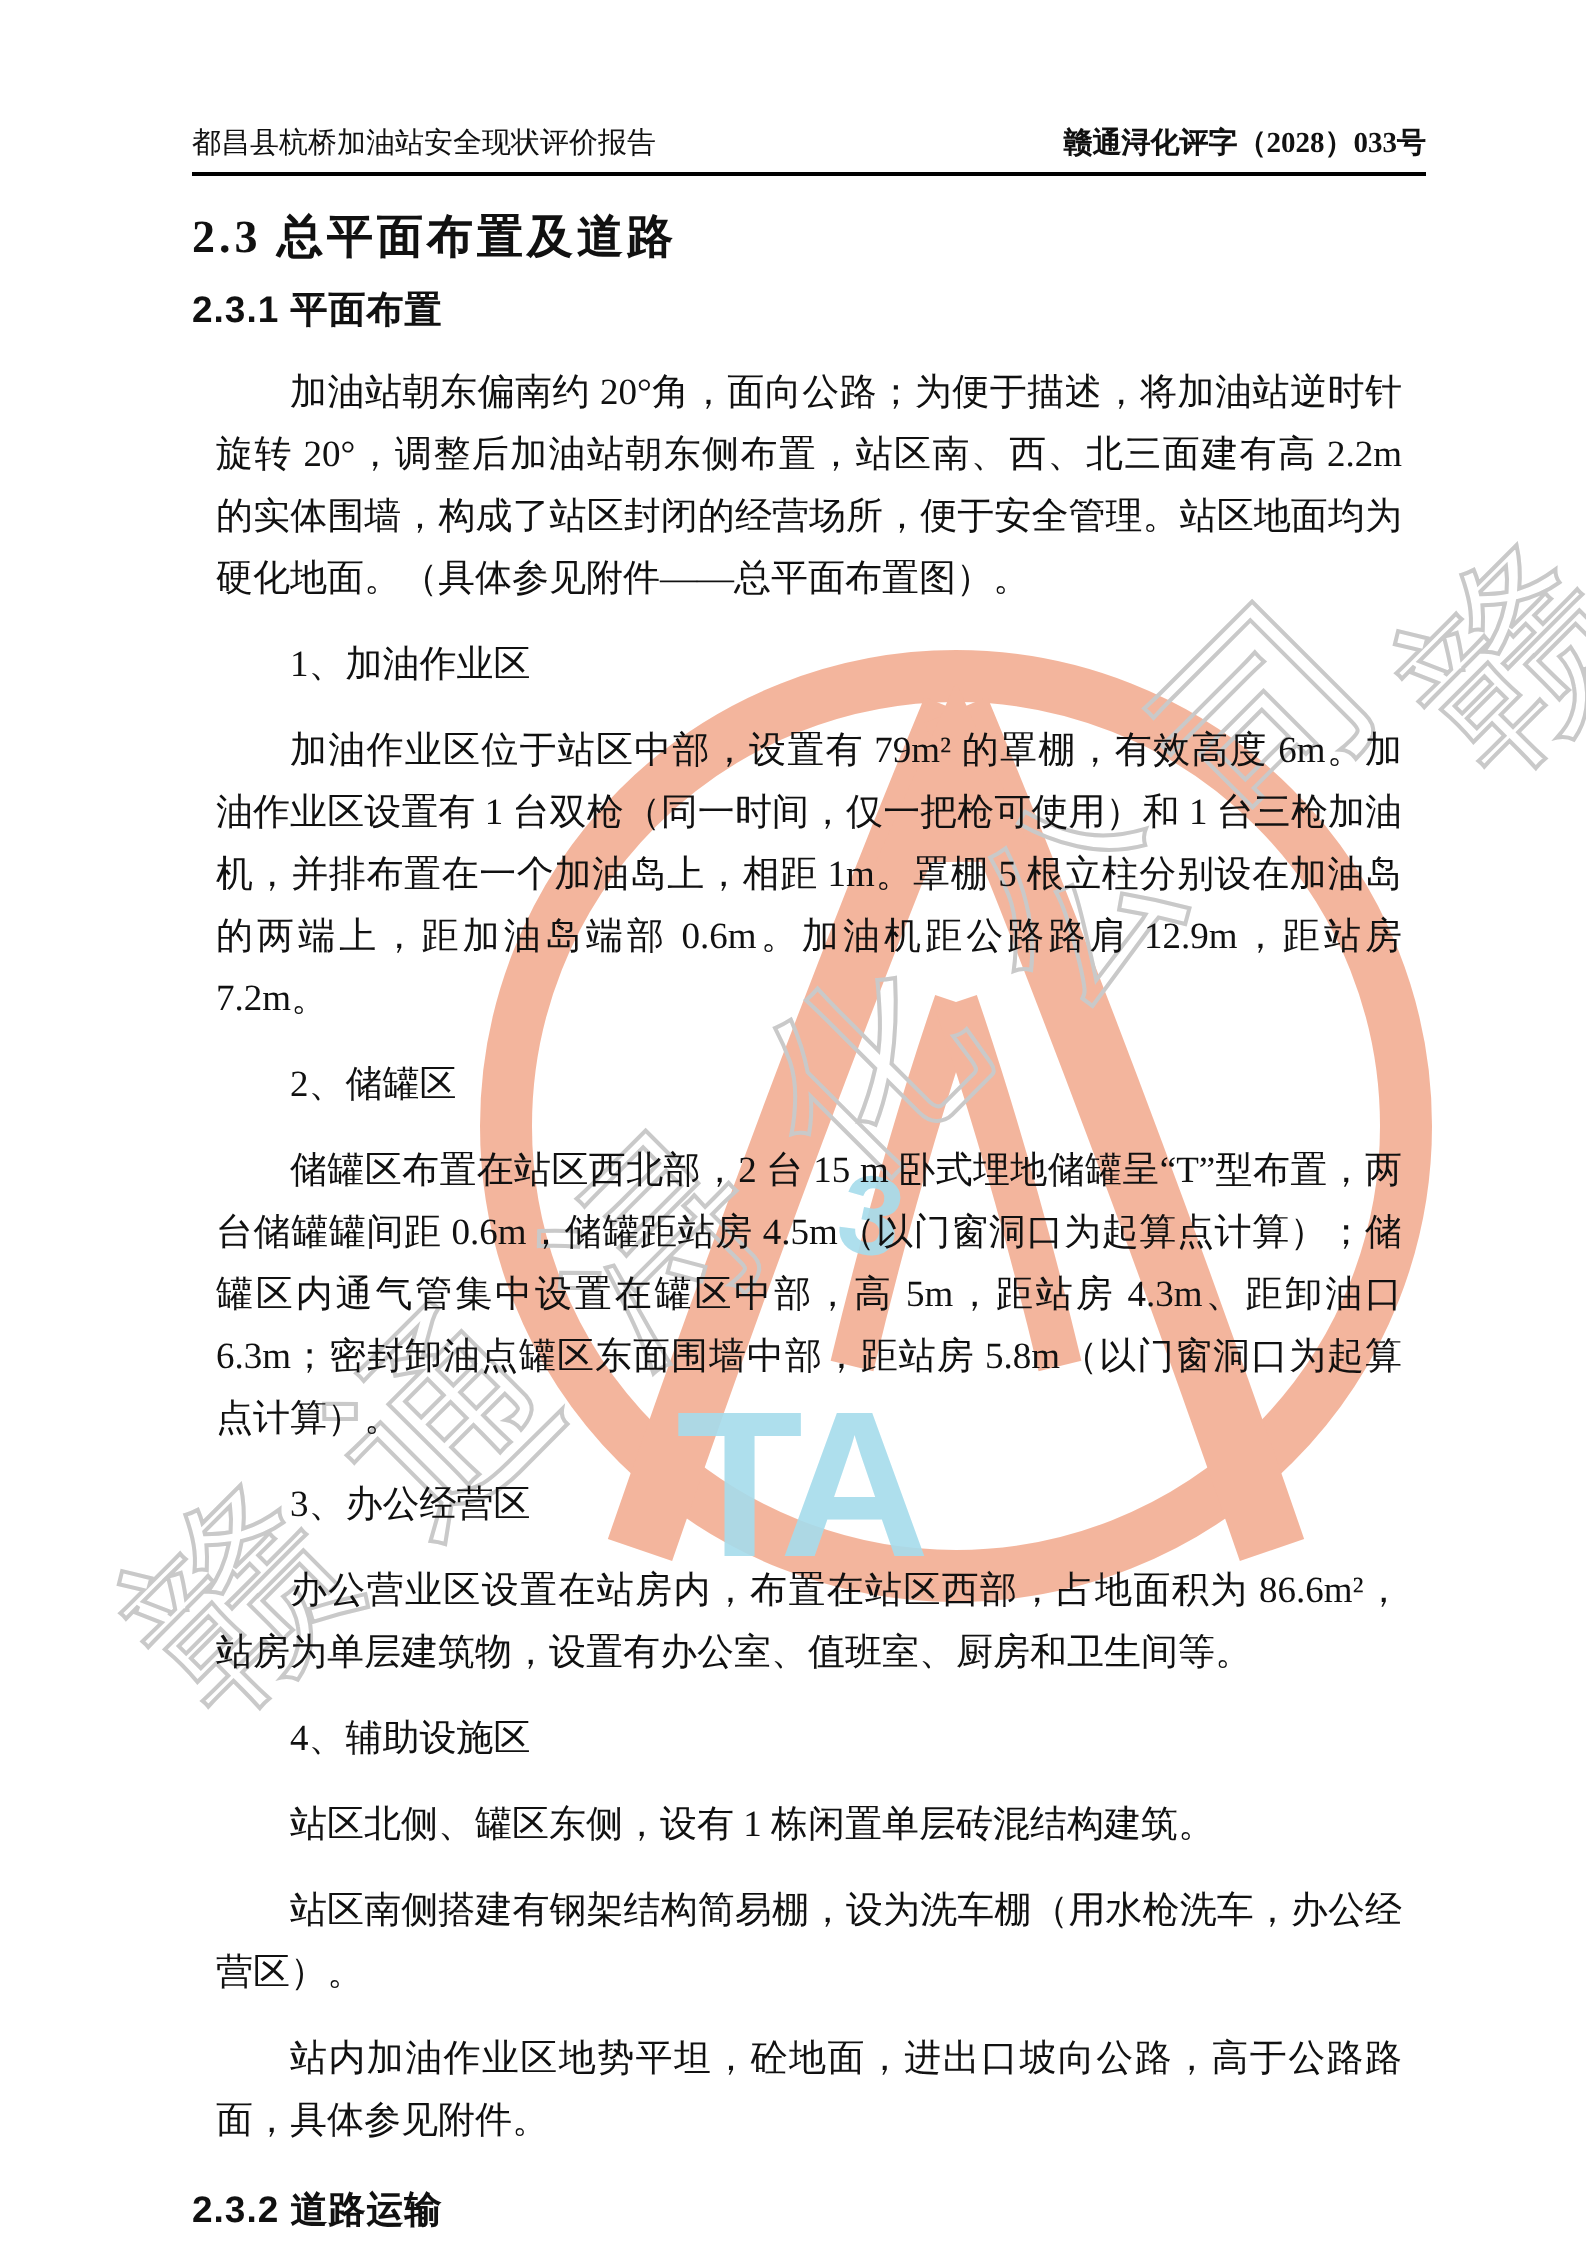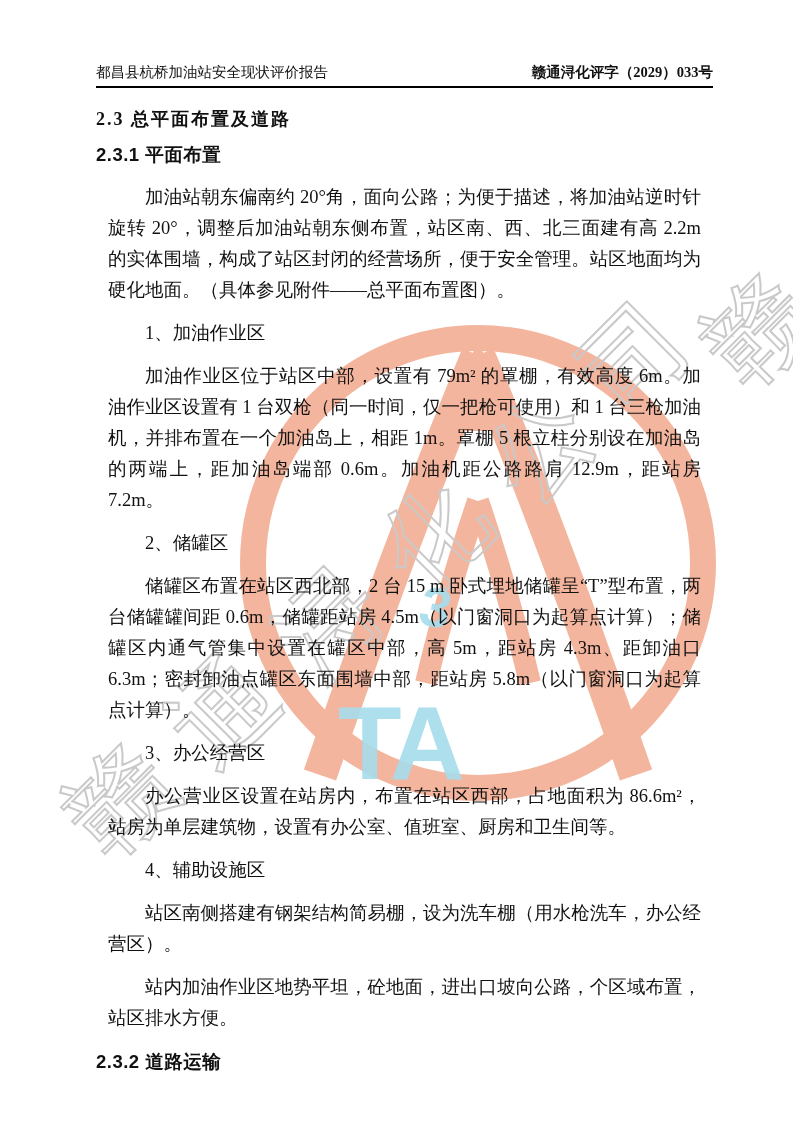--- a/index.html
+++ b/index.html
@@ -22,21 +22,21 @@
          transform:translate(-50%,-50%) rotate(-45deg); white-space:nowrap; }
   .wm1{left:120px;top:800px;} .wm2{left:225px;top:712px;} .wm3{left:330px;top:624px;}
   .wm4{left:435px;top:536px;} .wm5{left:540px;top:448px;} .wm6{left:635px;top:357px;}
   .wm7{left:758px;top:330px;}
   
   .content { position:absolute; left:96px; top:62px; width:617px; z-index:1; }
   .pghead { display:flex; justify-content:space-between; align-items:flex-end;
             font-size:14.5px; line-height:20px; padding-bottom:4px;
             border-bottom:2px solid #000; }
   .pghead .right { font-weight:bold; }
-  h1 { margin:12px 0 0 0; font-size:18px; line-height:38px; font-weight:bold;
+  h1 { margin:12px 0 0 0; font-size:23px; line-height:38px; font-weight:bold;
        letter-spacing:2px; font-family:"Liberation Serif","DejaVu Serif",serif; }
   h2 { margin:1px 0 0 0; font-size:18.5px; line-height:31px; font-weight:bold;
        font-family:"Liberation Sans","DejaVu Sans",sans-serif; letter-spacing:.5px; }
   p.body { margin:12px; font-size:18.5px; line-height:31px; text-align:justify;
            text-indent:2em; letter-spacing:0; }
   .pageno { position:absolute; left:96px; top:1038px; width:617px; text-align:center;
             font-size:13.5px; z-index:1; }
 </style>
 </head>
 <body>
@@ -61,34 +61,35 @@
     <span class="wmc wm3">浔</span>
     <span class="wmc wm4">化</span>
     <span class="wmc wm5">公</span>
     <span class="wmc wm6">司</span>
     <span class="wmc wm7">赣</span>
   </div>
 
   <div class="content">
     <div class="pghead">
       <span class="left">都昌县杭桥加油站安全现状评价报告</span>
-      <span class="right">赣通浔化评字（2029）033号</span>
+      <span class="right">赣通浔化评字（2028）033号</span>
     </div>
 
     <h1>2.3 总平面布置及道路</h1>
     <h2>2.3.1 平面布置</h2>
 
     <p class="body">加油站朝东偏南约 20°角，面向公路；为便于描述，将加油站逆时针旋转 20°，调整后加油站朝东侧布置，站区南、西、北三面建有高 2.2m 的实体围墙，构成了站区封闭的经营场所，便于安全管理。站区地面均为硬化地面。（具体参见附件——总平面布置图）。</p>
     <p class="body">1、加油作业区</p>
     <p class="body">加油作业区位于站区中部，设置有 79m² 的罩棚，有效高度 6m。加油作业区设置有 1 台双枪（同一时间，仅一把枪可使用）和 1 台三枪加油机，并排布置在一个加油岛上，相距 1m。罩棚 5 根立柱分别设在加油岛的两端上，距加油岛端部 0.6m。加油机距公路路肩 12.9m，距站房 7.2m。</p>
     <p class="body">2、储罐区</p>
     <p class="body">储罐区布置在站区西北部，2 台 15 m 卧式埋地储罐呈“T”型布置，两台储罐罐间距 0.6m，储罐距站房 4.5m（以门窗洞口为起算点计算）；储罐区内通气管集中设置在罐区中部，高 5m，距站房 4.3m、距卸油口 6.3m；密封卸油点罐区东面围墙中部，距站房 5.8m（以门窗洞口为起算点计算）。</p>
     <p class="body">3、办公经营区</p>
     <p class="body">办公营业区设置在站房内，布置在站区西部，占地面积为 86.6m²，站房为单层建筑物，设置有办公室、值班室、厨房和卫生间等。</p>
     <p class="body">4、辅助设施区</p>
+    <p class="body">站区北侧、罐区东侧，设有 1 栋闲置单层砖混结构建筑。</p>
     <p class="body">站区南侧搭建有钢架结构简易棚，设为洗车棚（用水枪洗车，办公经营区）。</p>
-    <p class="body">站内加油作业区地势平坦，砼地面，进出口坡向公路，个区域布置，站区排水方便。</p>
+    <p class="body">站内加油作业区地势平坦，砼地面，进出口坡向公路，高于公路路面，具体参见附件。</p>
 
     <h2>2.3.2 道路运输</h2>
 
   </div>
 
 </div>
 
 </body></html>

